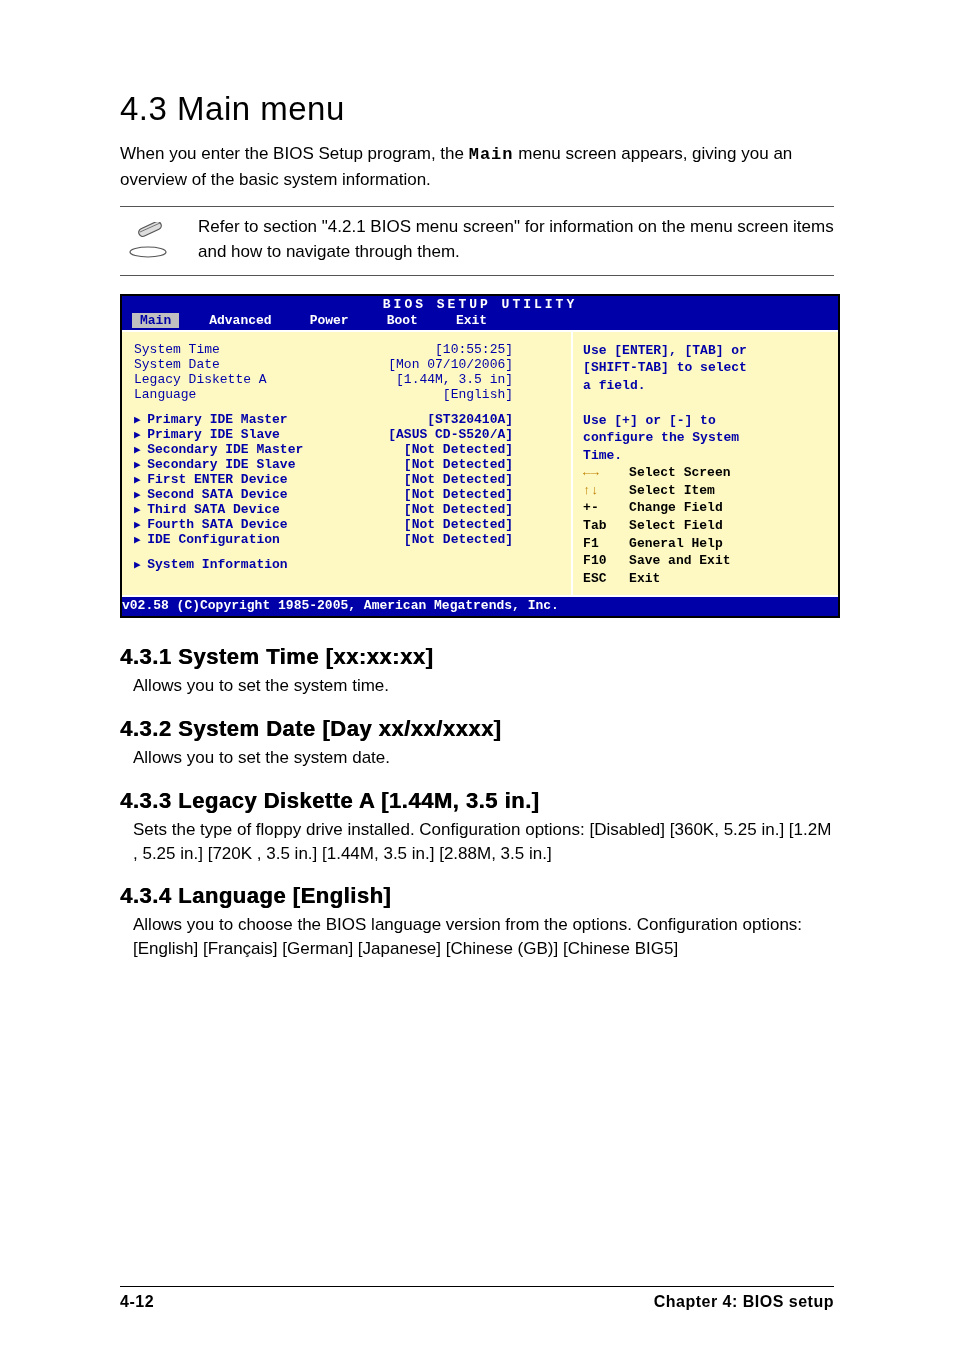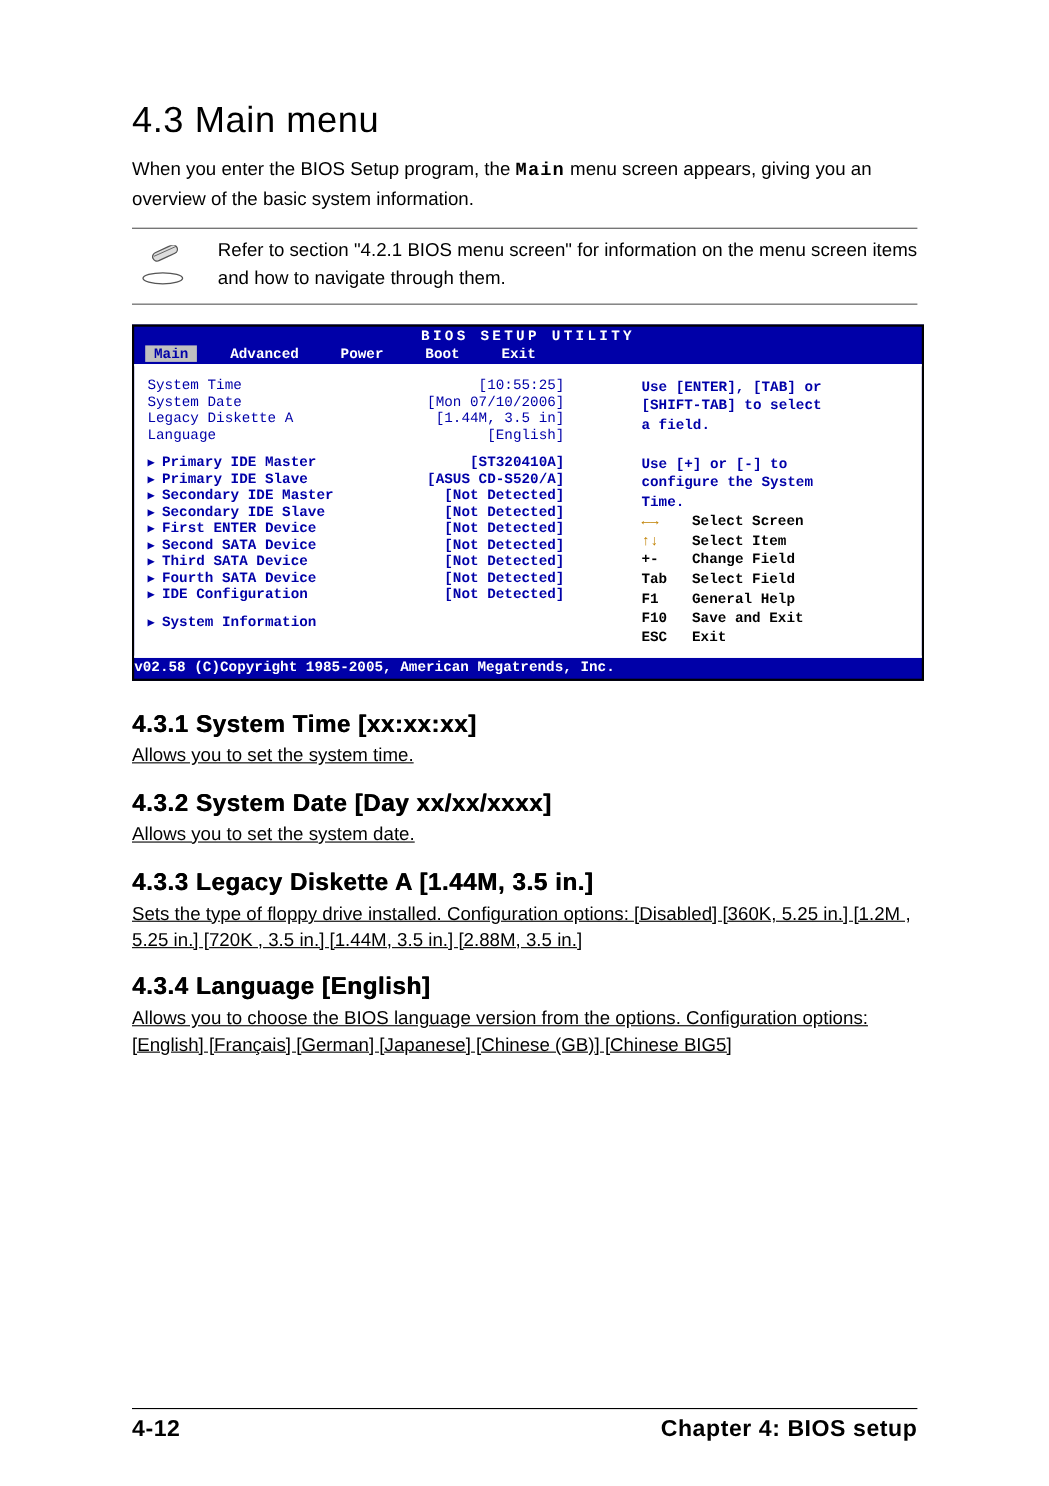--- a/index.html
+++ b/index.html
@@ -70,21 +70,21 @@
   }
   .bios-tab {
     padding: 0 8px;
   }
   .bios-tab.selected {
     background: #c0c0c0;
     color: #0000a8;
   }
   .bios-body {
     display: flex;
-    background: #ffffff;
+    background: #fef9c3;
     color: #0000a8;
     border-top: 2px solid #fff;
     border-bottom: 2px solid #fff;
   }
   .bios-left {
     flex: 0 0 63%;
     border-right: 2px solid #fff;
     padding: 10px 8px 14px 12px;
     box-sizing: border-box;
   }
@@ -119,33 +119,32 @@
   h2 {
     font-size: 22px;
     font-weight: 900;
     margin: 10px 0 4px 0;
     letter-spacing: 0.5px;
     text-shadow: 0.5px 0 0 #000;
   }
   .sect-body {
     font-size: 17px;
     line-height: 1.4;
-    margin: 2px 0 18px 0;
-    text-decoration: underline;
+    margin: 2px 0 18px 13px;
   }
   .footer {
     position: absolute;
     bottom: 40px;
     left: 120px;
     right: 120px;
     border-top: 1px solid #000;
     padding-top: 6px;
     display: flex;
     justify-content: space-between;
-    font-size: 21px;
+    font-size: 16px;
     font-weight: 600;
     letter-spacing: 0.5px;
   }
 </style>
 </head>
 <body>
 
 <div class="page">
 
   <h1>4.3    Main menu</h1>

